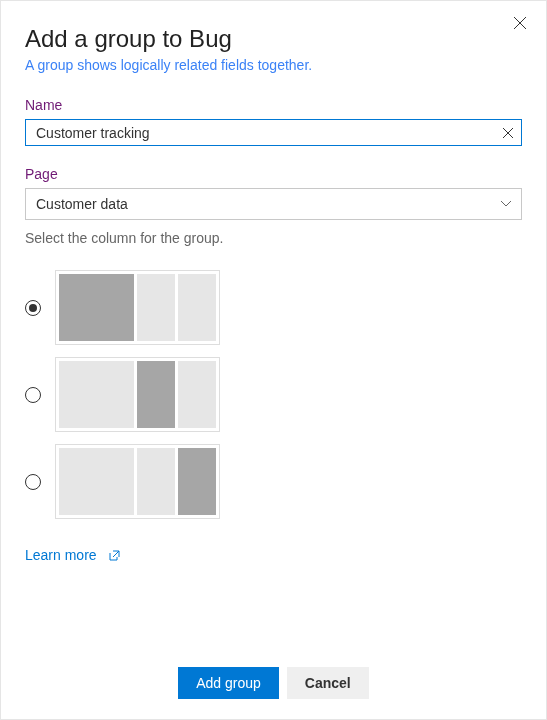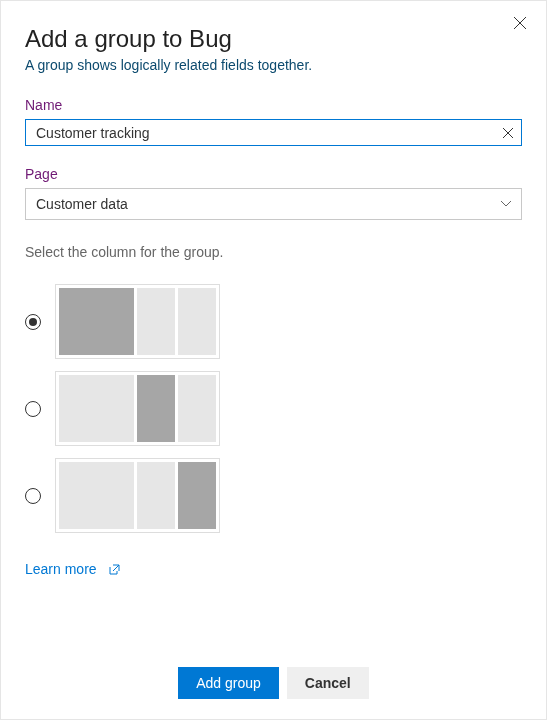--- a/index.html
+++ b/index.html
@@ -34,21 +34,21 @@
       justify-content: center;
     }
     .title {
       font-size: 24px;
       font-weight: 400;
       color: #222;
       margin-bottom: 4px;
     }
     .subtitle {
       font-size: 14px;
-      color: #0c4a6e;
+      color: #3b82f6;
       margin-bottom: 24px;
     }
     .field-label {
       font-size: 14px;
       color: #701a75;
       margin-bottom: 6px;
     }
     .text-input-wrapper {
       position: relative;
       margin-bottom: 20px;
@@ -68,21 +68,21 @@
       right: 8px;
       top: 50%;
       transform: translateY(-50%);
       cursor: pointer;
       display: flex;
       align-items: center;
       justify-content: center;
     }
     .select-wrapper {
       position: relative;
-      margin-bottom: 24px;
+      margin-bottom: 10px;
     }
     .select-input {
       width: 100%;
       height: 32px;
       padding: 0 32px 0 10px;
       font-size: 14px;
       border: 1px solid #c8c8c8;
       outline: none;
       color: #333;
       background: #fff;

